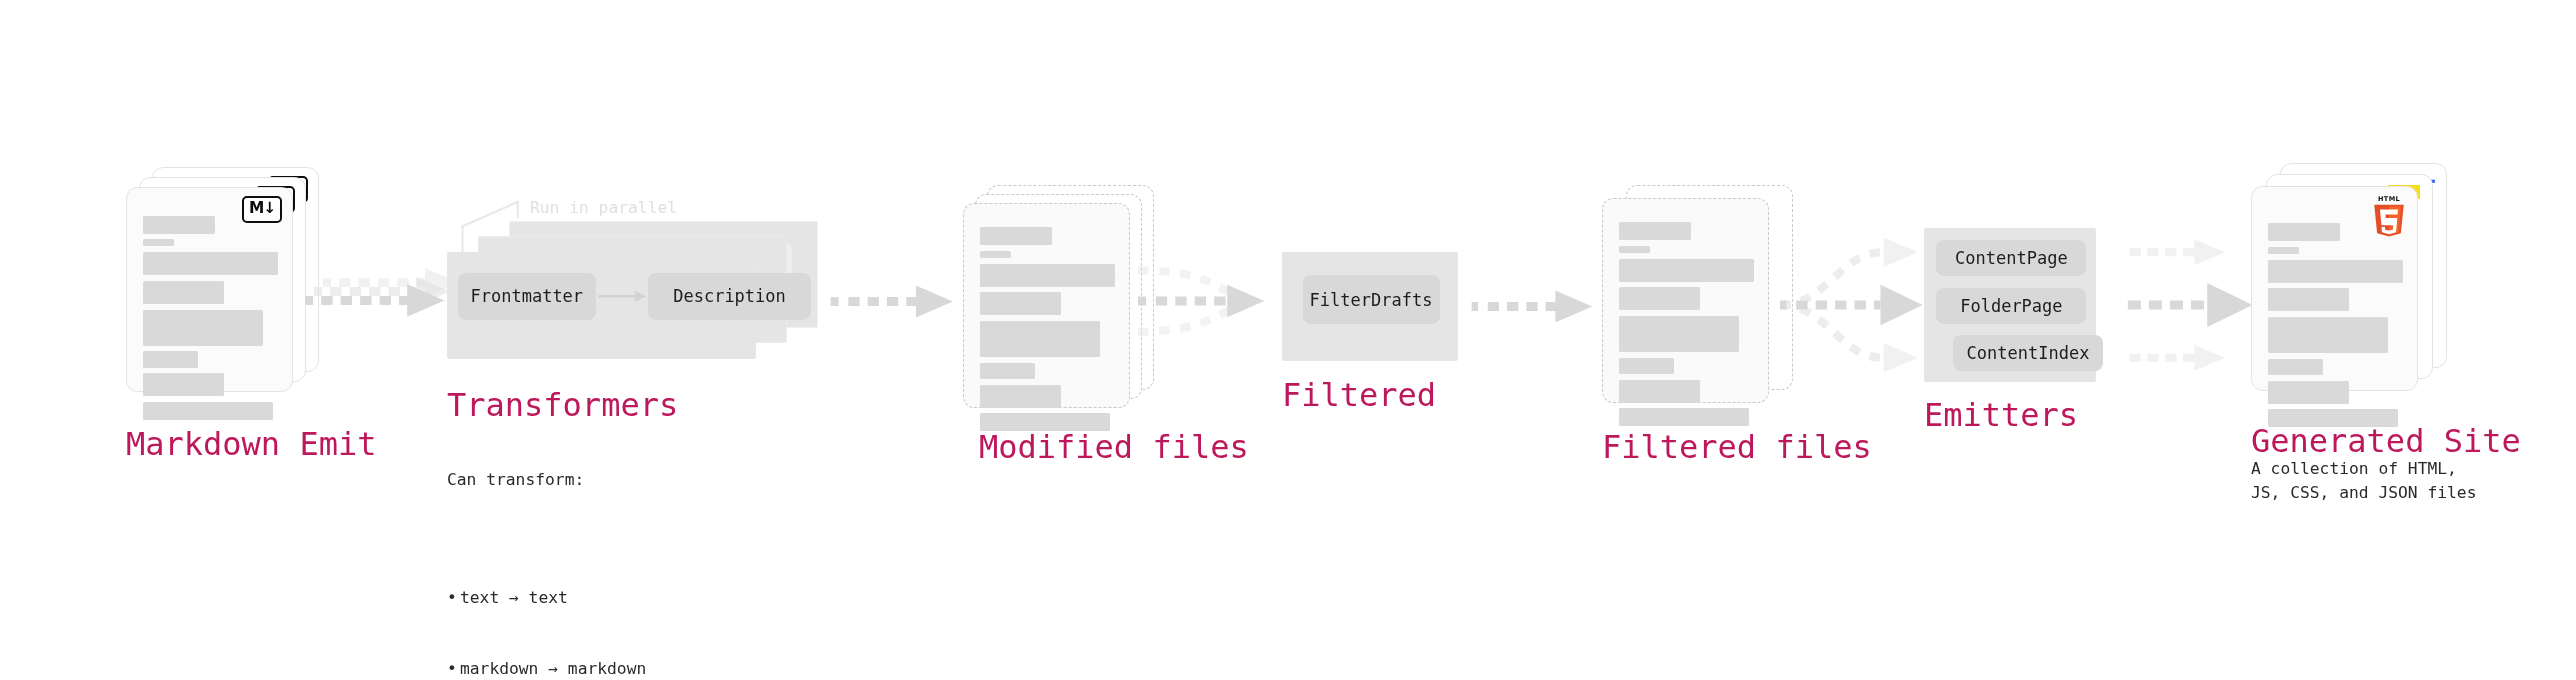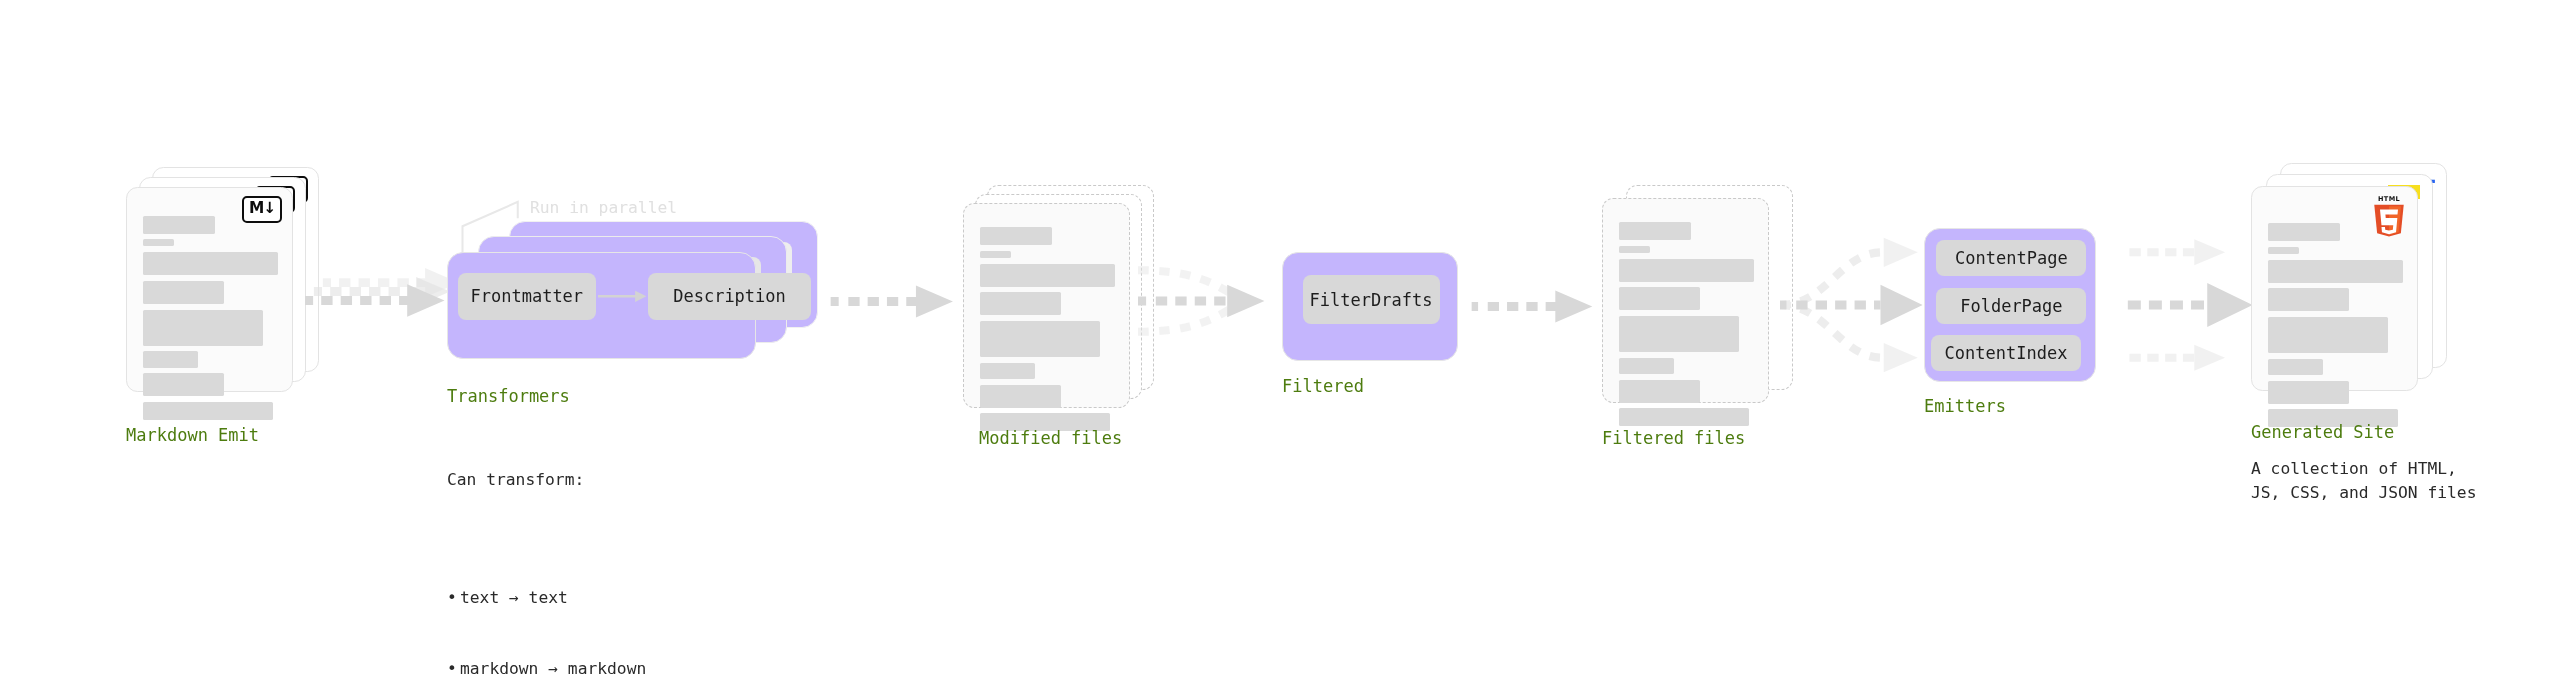--- a/index.html
+++ b/index.html
@@ -44,38 +44,38 @@
 
   
   .html5{position:absolute;right:9.8px;top:6.5px;width:36px;height:41px;}
   .css-badge{position:absolute;right:11.4px;top:9.8px;width:28px;height:9.8px;}
   .js-badge{position:absolute;right:11.4px;top:9.8px;width:32.5px;height:14px;background:#f7df1e;}
 
   
   .group{
     position:absolute;
     border:1.6px solid #e6e6e6;
-    border-radius:16px;
-    background:#c4b5fd;
+    border-radius:2px;
+    background:#e5e5e5;
     box-sizing:border-box;
   }
   .chip{
     position:absolute;
     background:#d8d8d8;
     border-radius:8.1px;
     display:flex;align-items:center;justify-content:center;
     font-size:17px;color:#1d1d1d;
     white-space:nowrap;
   }
 
   
   .title{
     position:absolute;
-    font-size:17px;
-    color:#4d7c0f;
+    font-size:32px;
+    color:#be185d;
     white-space:nowrap;
     letter-spacing:0px;
   }
   .sub{
     position:absolute;
     font-size:16.3px;
     color:#2a2a2a;
     line-height:1.45;
     white-space:pre;
   }
@@ -257,21 +257,21 @@
       <path d="M128 2 L170 20 L128 38 Z" fill="#e4e4e4"></path>
       <path d="M128 132 L170 150 L128 168 Z" fill="#e4e4e4"></path>
     </g>
     <path d="M0 85 h8 M20 85 h14 M44 85 h14 M68 85 h14 M92 85 h14 M116 85 h8" stroke="#d8d8d8" stroke-width="11"></path>
     <path d="M124 60 L176 85 L124 110 Z" fill="#d8d8d8"></path>
   </svg>
 
   <div class="group" style="left:1924px;top:228px;width:172px;height:154px;">
     <div class="chip" style="left:11.4px;top:11.4px;width:150px;height:36px;">ContentPage</div>
     <div class="chip" style="left:11.4px;top:59px;width:150px;height:36px;">FolderPage</div>
-    <div class="chip" style="left:6px;top:106px;width:150px;height:36px;">ContentIndex</div>
+    <div class="chip" style="left:28px;top:106px;width:150px;height:36px;">ContentIndex</div>
   </div>
   <div class="title" style="left:1924px;top:396px;">Emitters</div>
 
   <svg class="stage" style="left:2110px;top:236px;" width="154" height="138" viewBox="0 0 190 170">
     <g opacity="0.5">
       <path d="M24 20 h14 M46 20 h14 M68 20 h14 M90 20 h14" stroke="#e4e4e4" stroke-width="10"></path>
       <path d="M104 4 L142 20 L104 36 Z" fill="#e4e4e4"></path>
       <path d="M24 150 h14 M46 150 h14 M68 150 h14 M90 150 h14" stroke="#e4e4e4" stroke-width="10"></path>
       <path d="M104 134 L142 150 L104 166 Z" fill="#e4e4e4"></path>
     </g>

